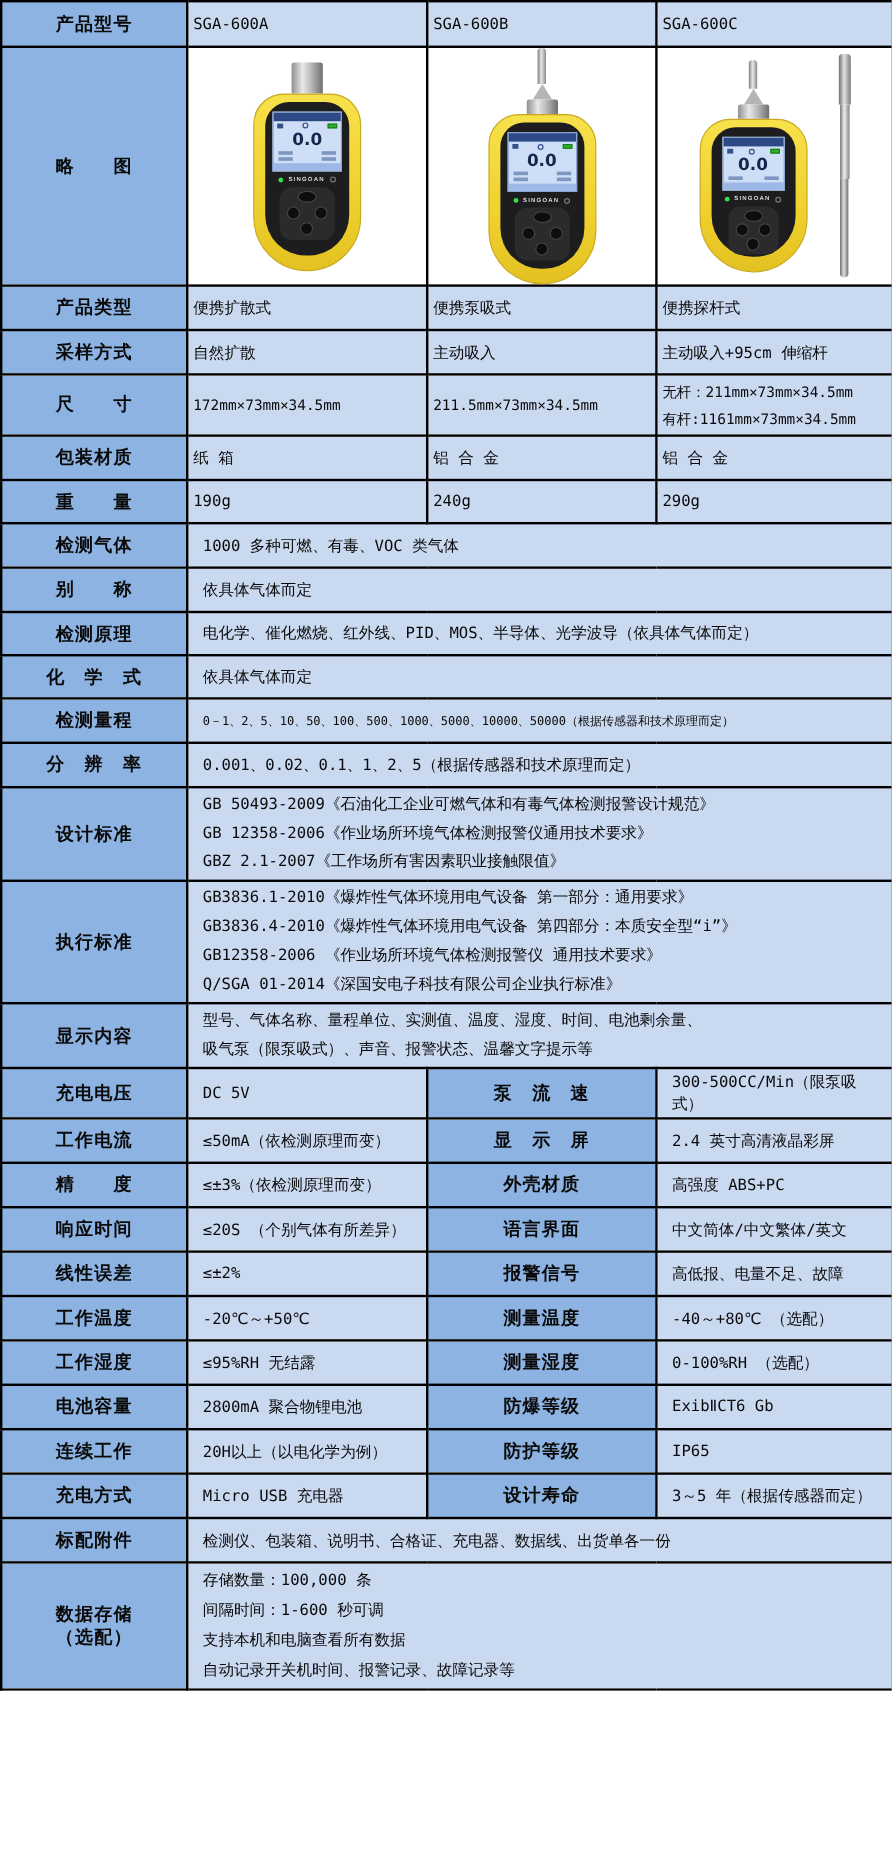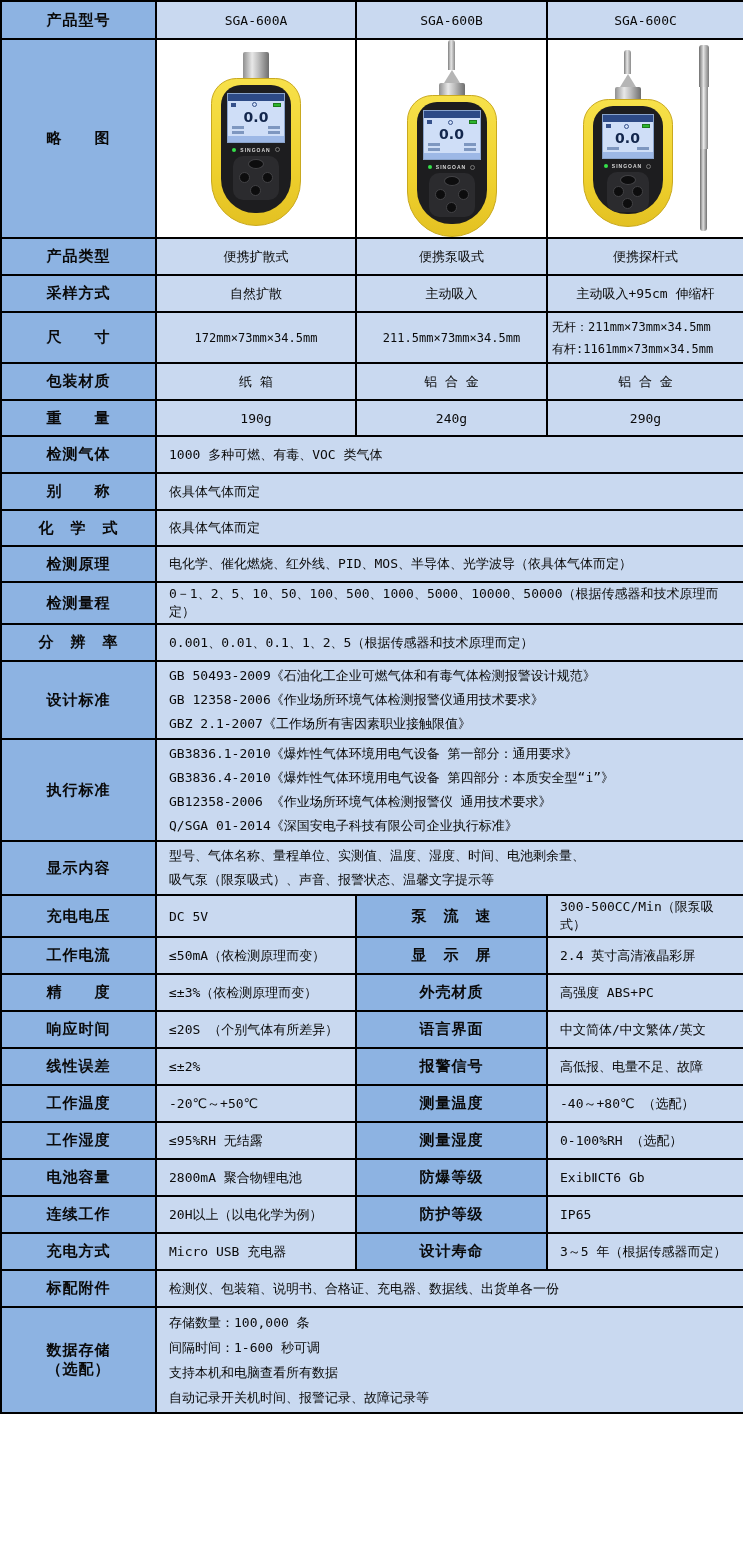--- a/index.html
+++ b/index.html
@@ -3,21 +3,21 @@
 <meta charset="utf-8">
 <style>
   html,body { margin:0; padding:0; background:#fff; }
   * { box-sizing:border-box; }
   .sheet { width:743px; font-family:"Liberation Sans","DejaVu Sans",sans-serif; color:#0a0a0a; }
   table.spec { width:743px; border-collapse:collapse; table-layout:fixed; }
   td { border:2px solid #000; overflow:hidden; }
   
   .lbl { background:#8DB3E2; text-align:center; font-weight:bold; font-size:15px; letter-spacing:1px; padding:2px 12px; }
   .val { background:#C9D9F0; font-size:13px; font-family:"DejaVu Sans Mono","DejaVu Sans",sans-serif; padding:2px 12px; }
-  .val.center { text-align:center; padding:2px 4px; }
+  .val.center { text-align:left; padding:2px 4px; }
   .val .line { line-height:24px; }
   .val.storage .line { line-height:25px; }
   .imgcell { background:#ffffff; padding:0;margin-top:36px; }
   .lbl .sub { display:block; font-size:15px; }
   
   .h38{height:38px}.h37{height:37px}.h36{height:36px}.h51{height:51px}
   .h78{height:78px}.h99{height:99px}.h52{height:52px}.h103{height:103px}.h199{height:199px}
 
   
   .devwrap { height:195px; display:flex; align-items:center; justify-content:center; }
@@ -242,34 +242,34 @@
 
 <tr class="h37">
           <td class="lbl">检测气体</td>
           <td class="val" colspan="3">1000 多种可燃、有毒、VOC 类气体</td>
         </tr>
 <tr class="h37">
           <td class="lbl">别　　称</td>
           <td class="val" colspan="3">依具体气体而定</td>
         </tr>
 <tr class="h36">
+          <td class="lbl">检测原理</td>
+          <td class="val" colspan="3">电化学、催化燃烧、红外线、PID、MOS、半导体、光学波导（依具体气体而定）</td>
+        </tr>
+<tr class="h36">
           <td class="lbl">化　学　式</td>
           <td class="val" colspan="3">依具体气体而定</td>
         </tr>
-<tr class="h36">
-          <td class="lbl">检测原理</td>
-          <td class="val" colspan="3">电化学、催化燃烧、红外线、PID、MOS、半导体、光学波导（依具体气体而定）</td>
-        </tr>
 <tr class="h37">
           <td class="lbl">检测量程</td>
-          <td class="val" colspan="3" style="font-size:13px">0－1、2、5、10、50、100、500、1000、5000、10000、50000（根据传感器和技术原理而定）</td>
+          <td class="val" colspan="3" style="font-size:10px">0－1、2、5、10、50、100、500、1000、5000、10000、50000（根据传感器和技术原理而定）</td>
         </tr>
 <tr class="h37">
           <td class="lbl">分　辨　率</td>
-          <td class="val" colspan="3">0.001、0.01、0.1、1、2、5（根据传感器和技术原理而定）</td>
+          <td class="val" colspan="3">0.001、0.02、0.1、1、2、5（根据传感器和技术原理而定）</td>
         </tr>
 
 <tr class="h78">
   <td class="lbl">设计标准</td>
   <td class="val" colspan="3">
     <div class="line">GB 50493-2009《石油化工企业可燃气体和有毒气体检测报警设计规范》</div>
     <div class="line">GB 12358-2006《作业场所环境气体检测报警仪通用技术要求》</div>
     <div class="line">GBZ 2.1-2007《工作场所有害因素职业接触限值》</div>
   </td>
 </tr>

